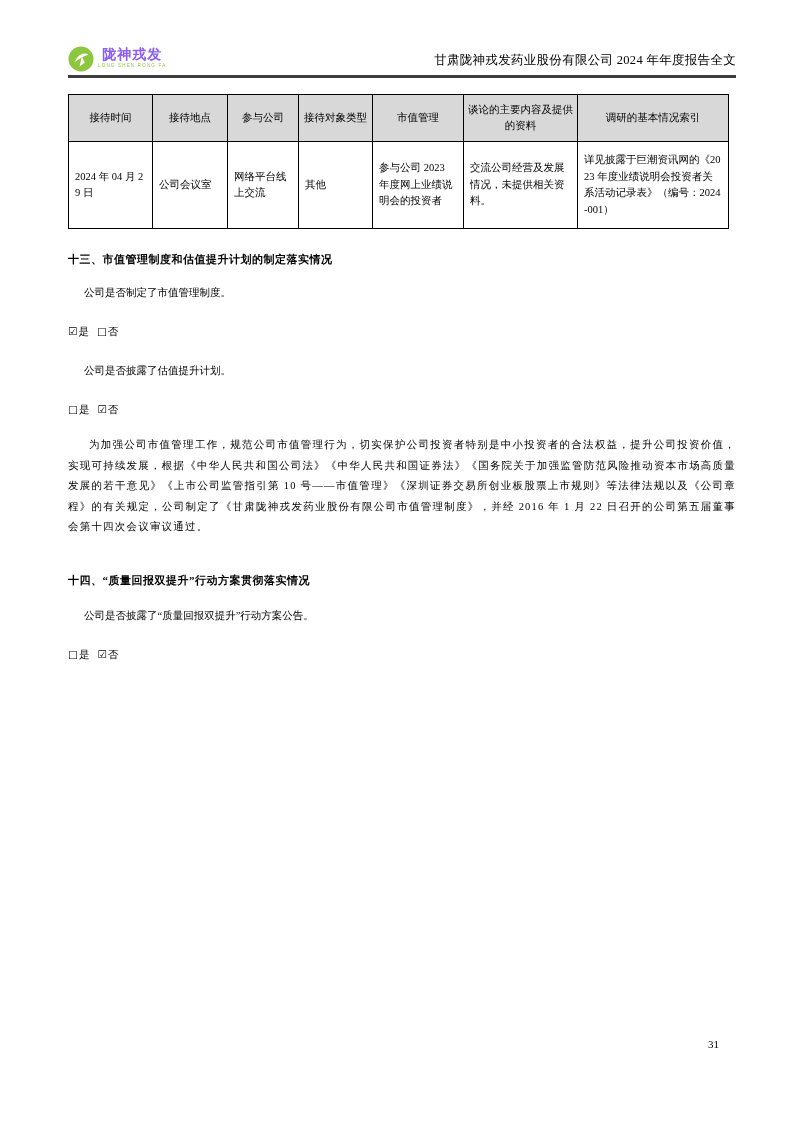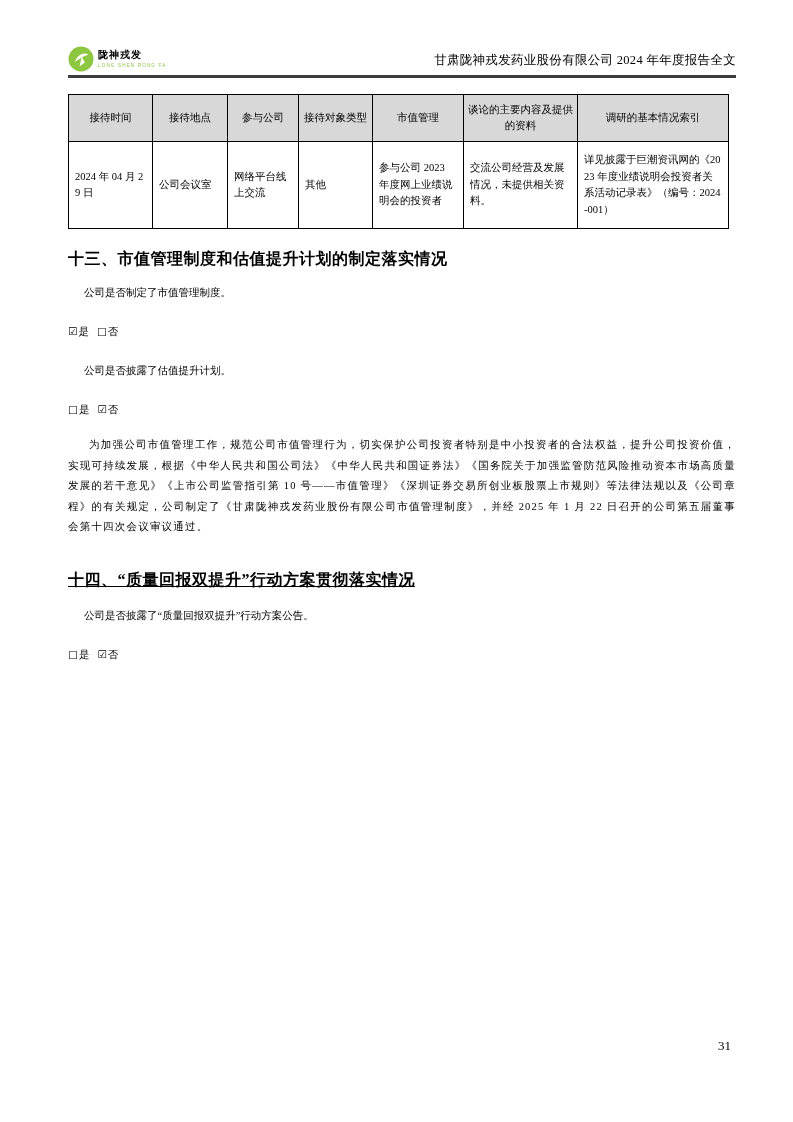--- a/index.html
+++ b/index.html
@@ -14,21 +14,21 @@
   }
   .content{position:absolute;left:68px;top:0;width:668px;}
 
   
   .hdr{position:relative;height:75px;}
   .hdr-rule{border-top:3px solid #3d3d3d;height:0;}
   .logo{position:absolute;left:0;top:46px;display:flex;align-items:flex-start;}
   .logo-mark{width:26px;height:26px;margin-right:4px;}
   .logo-txt .cn{
     font-family:"Liberation Sans","DejaVu Sans",sans-serif;
-    font-weight:bold;font-size:10px;line-height:17px;color:#000000;letter-spacing:1px;
+    font-weight:bold;font-size:14px;line-height:17px;color:#8b5cf6;letter-spacing:1px;text-align:center;
   }
   .logo-txt .en{
     font-family:"Liberation Sans","DejaVu Sans",sans-serif;
     font-size:4.5px;line-height:6px;color:#8dc63f;letter-spacing:1.2px;
   }
   .hdr-title{
     position:absolute;right:0;bottom:6px;
     font-size:12.5px;letter-spacing:0.3px;margin-top:12px;
   }
 
@@ -51,41 +51,41 @@
     border:1px solid #000;
     vertical-align:middle;
     height:80px;padding:3px 6px;line-height:16.5px;
     text-align:left;
     word-break:break-all;
   }
 
   
   h2.sec{
     margin:20px 0 0 0;
-    font-size:16px;font-weight:bold;
+    font-size:11px;font-weight:bold;
     line-height:20px;letter-spacing:0.5px;
   }
-  h2.sec14{margin-top:32px;text-decoration:underline;}
+  h2.sec14{margin-top:32px;}
   .qline{margin:16px;font-size:10.5px;line-height:23px;}
   .qline.first{margin-top:12px;}
   .qline.q14{margin-top:14px;}
   .ansline{margin:0;font-size:10.5px;line-height:23px;}
   .ansline .box{font-family:"DejaVu Sans",sans-serif;font-size:10.5px;margin-right:1px;}
   .ansline .pair{margin-right:8px;}
   .para{
     margin:14px 0 0 0;
     font-size:10.5px;line-height:20.5px;
     text-align:justify;text-indent:2em;
     letter-spacing:1.2px;
   }
 
   
   .pageno{
-    position:absolute;top:1038px;right:62px;
-    font-size:13px;
+    position:absolute;top:1038px;right:74px;
+    font-size:11px;
     margin-left:18px;
   }
 </style>
 </head>
 <body>
 
 <div class="page">
   <div class="content">
 
     <div class="hdr">
@@ -143,21 +143,21 @@
     <p class="qline first">公司是否制定了市值管理制度。</p>
     <p class="ansline">
       <span class="pair"><span class="box">☑</span><span>是</span></span><span class="pair"><span class="box">□</span><span>否</span></span>
     </p>
 
     <p class="qline">公司是否披露了估值提升计划。</p>
     <p class="ansline">
       <span class="pair"><span class="box">□</span><span>是</span></span><span class="pair"><span class="box">☑</span><span>否</span></span>
     </p>
 
-    <p class="para">为加强公司市值管理工作，规范公司市值管理行为，切实保护公司投资者特别是中小投资者的合法权益，提升公司投资价值，实现可持续发展，根据《中华人民共和国公司法》《中华人民共和国证券法》《国务院关于加强监管防范风险推动资本市场高质量发展的若干意见》《上市公司监管指引第 10 号——市值管理》《深圳证券交易所创业板股票上市规则》等法律法规以及《公司章程》的有关规定，公司制定了《甘肃陇神戎发药业股份有限公司市值管理制度》，并经 2025 年 1 月 22 日召开的公司第五届董事会第十四次会议审议通过。</p>
+    <p class="para">为加强公司市值管理工作，规范公司市值管理行为，切实保护公司投资者特别是中小投资者的合法权益，提升公司投资价值，实现可持续发展，根据《中华人民共和国公司法》《中华人民共和国证券法》《国务院关于加强监管防范风险推动资本市场高质量发展的若干意见》《上市公司监管指引第 10 号——市值管理》《深圳证券交易所创业板股票上市规则》等法律法规以及《公司章程》的有关规定，公司制定了《甘肃陇神戎发药业股份有限公司市值管理制度》，并经 2016 年 1 月 22 日召开的公司第五届董事会第十四次会议审议通过。</p>
 
     <h2 class="sec sec14">十四、“质量回报双提升”行动方案贯彻落实情况</h2>
 
     <p class="qline q14">公司是否披露了“质量回报双提升”行动方案公告。</p>
     <p class="ansline">
       <span class="pair"><span class="box">□</span><span>是</span></span><span class="pair"><span class="box">☑</span><span>否</span></span>
     </p>
 
   </div>
 

